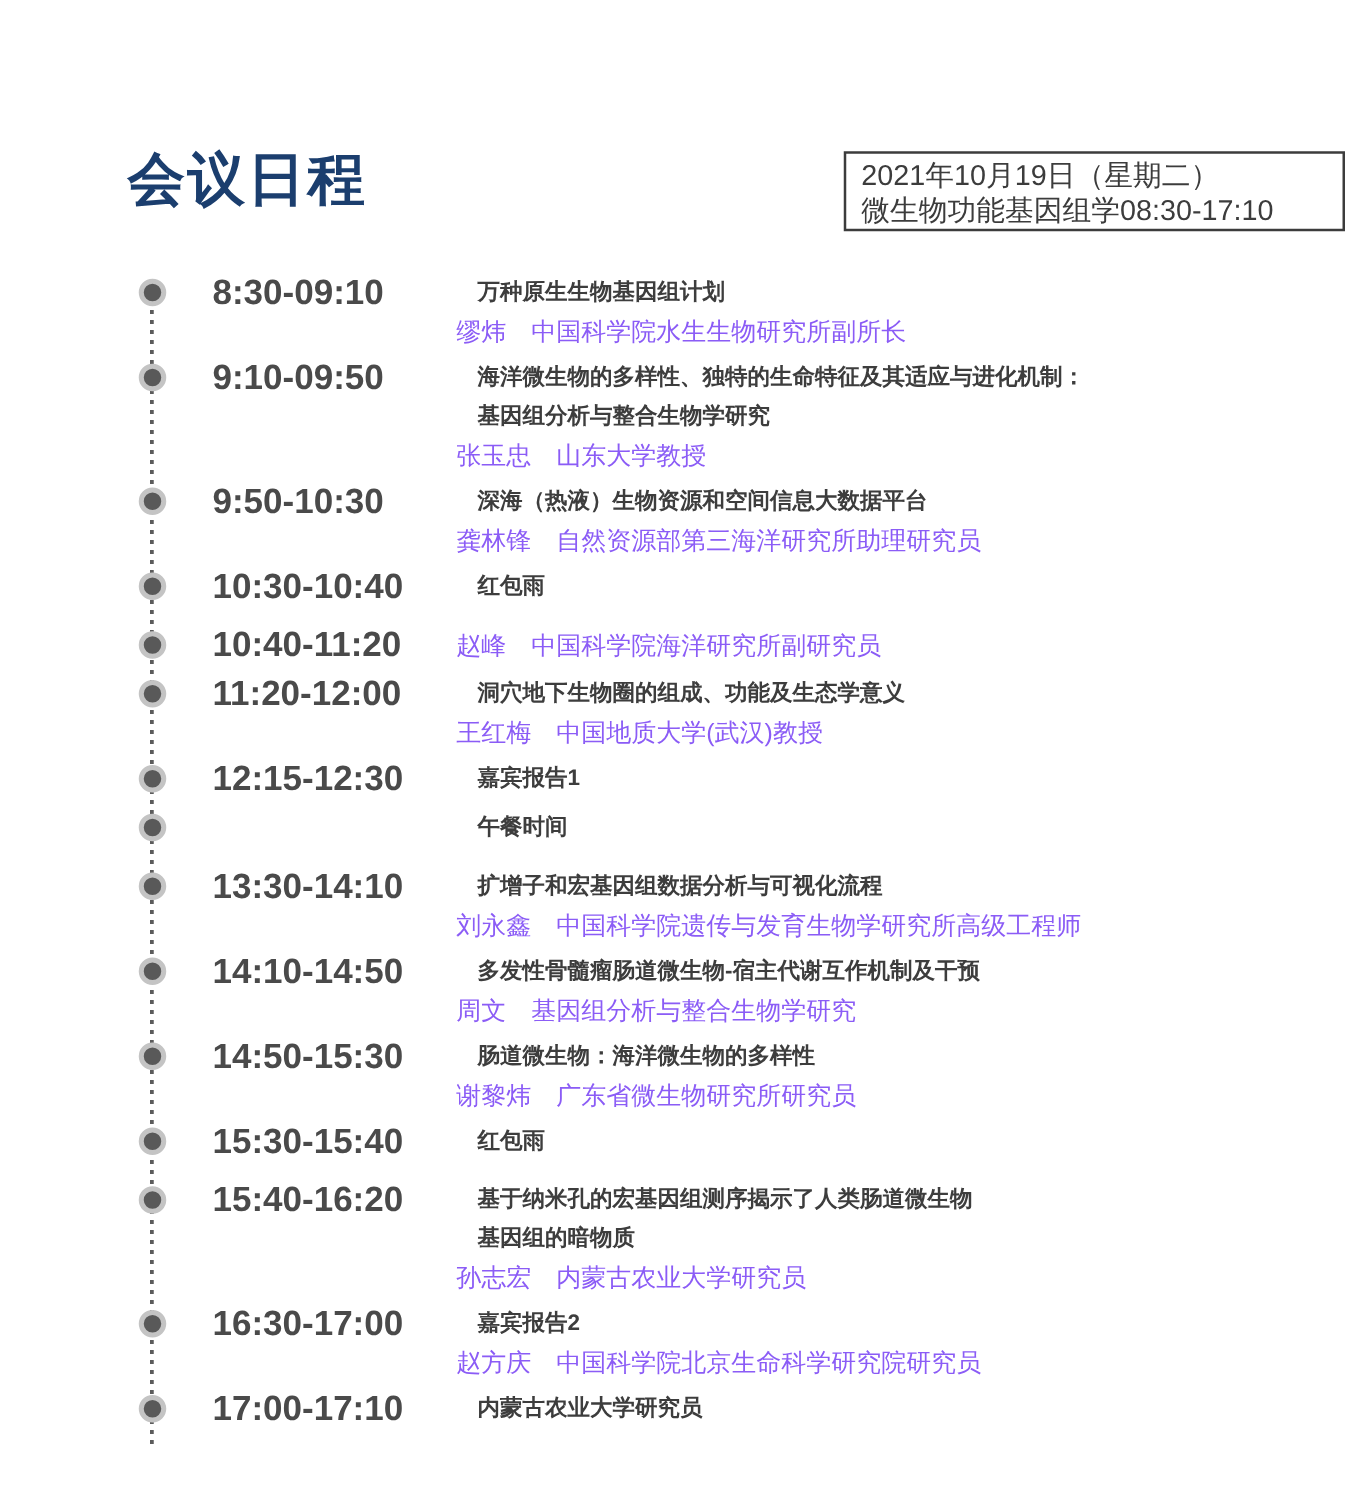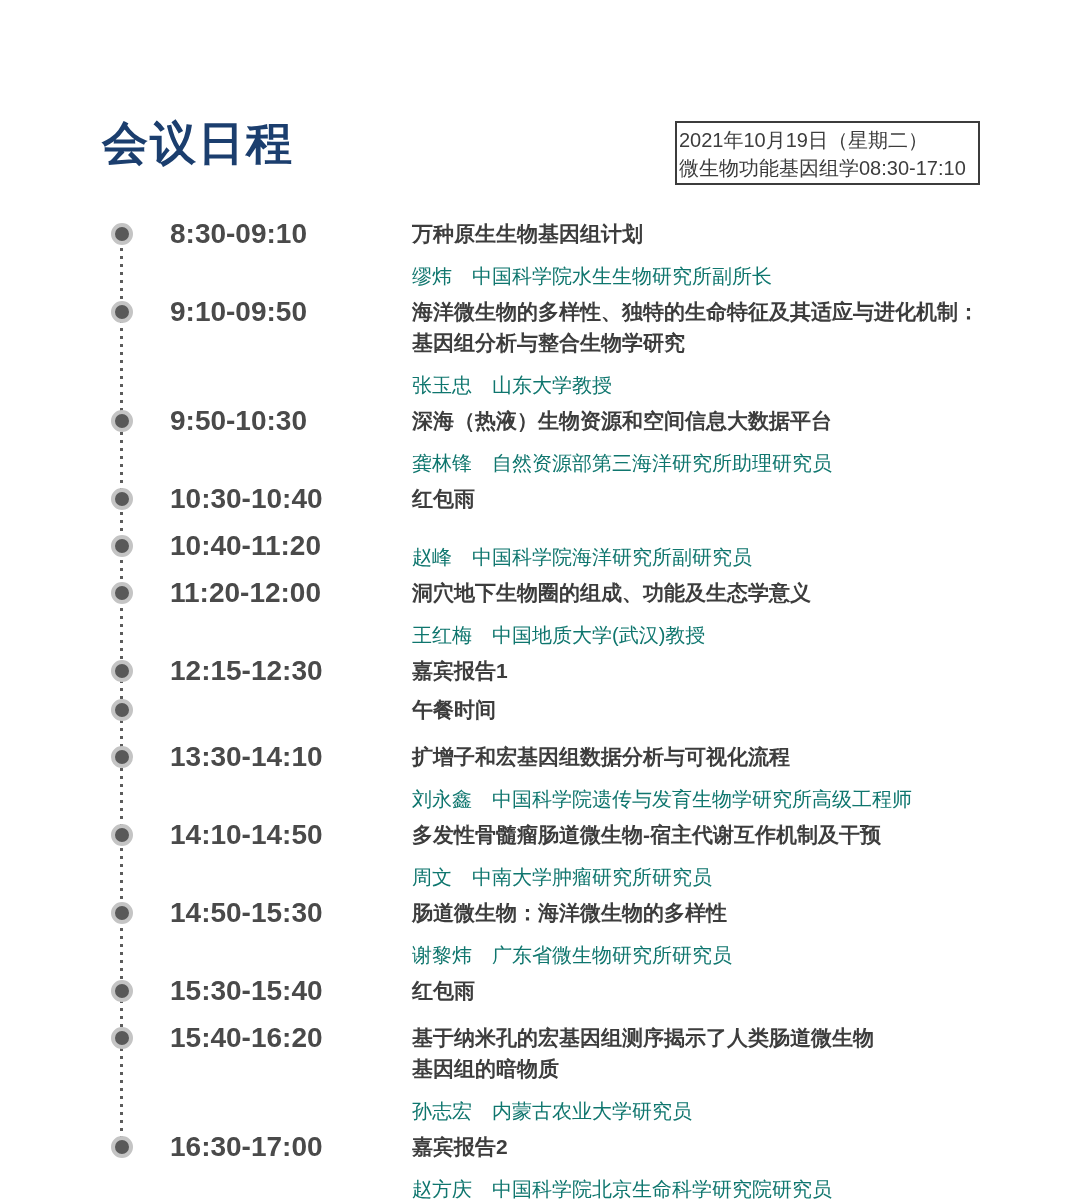--- a/index.html
+++ b/index.html
@@ -18,27 +18,27 @@
     margin: 17px;
     font-size: 46px;
     font-weight: bold;
     letter-spacing: 2px;
     color: #1b3e6e;
   }
   .header-box {
     position: absolute;
     left: 675px;
     top: 121px;
-    width: 305px;
+    width: 401px;
     height: 64px;
     box-sizing: border-box;
     border: 2px solid #3c3c3c;
-    padding: 3px 2px;
+    padding: 3px 12px;
     color: #3c3c3c;
-    font-size: 20px;
+    font-size: 23px;
     line-height: 28px;
     white-space: nowrap;
   }
   .timeline {
     position: absolute;
     left: 0;
     top: 218px;
     width: 1080px;
     box-sizing: border-box;
     padding-left: 170px;
@@ -49,52 +49,52 @@
     top: 14px;
     width: 3px;
     height: 926px;
     background: repeating-linear-gradient(to bottom, #5c5c5c 0 3px, transparent 3px 8px);
   }
   .item {
     position: relative;
     display: grid;
     grid-template-columns: 195px 1fr;
     margin-bottom: 8px;
-    gap: 47px;
   }
   .item.gap { margin-top: 16px; }
   .dot {
     position: absolute;
     left: -59px;
     top: 5px;
     width: 14px;
     height: 14px;
     background: #595959;
     border: 4px solid #c4c4c4;
     border-radius: 50%;
   }
   .item-time {
     font-size: 28px;
     font-weight: bold;
     line-height: 31px;
     color: #4a4a4a;
     white-space: nowrap;
   }
   .item-title {
-    font-size: 21px;
+    font-size: 18px;
     font-weight: bold;
     line-height: 31px;
     color: #3d3d3d;
     white-space: pre-line;
+    margin-left: 17px;
   }
   .item-speaker {
     font-size: 20px;
     line-height: 23px;
-    color: #0f766e;
-    margin-top: 16px;
+    color: #8b5cf6;
+    margin-top: 6px;
   }
 </style>
 </head>
 <body>
 
 <div class="page">
 
   <h1 class="page-title">会议日程</h1>
 
   <div class="header-box">
@@ -172,21 +172,21 @@
           <div>
             <div class="item-title">扩增子和宏基因组数据分析与可视化流程</div>
             <div class="item-speaker">刘永鑫　中国科学院遗传与发育生物学研究所高级工程师</div>
           </div>
         </div>
         <div class="item">
           <span class="dot"></span>
           <div class="item-time">14:10-14:50</div>
           <div>
             <div class="item-title">多发性骨髓瘤肠道微生物-宿主代谢互作机制及干预</div>
-            <div class="item-speaker">周文　中南大学肿瘤研究所研究员</div>
+            <div class="item-speaker">周文　基因组分析与整合生物学研究</div>
           </div>
         </div>
         <div class="item">
           <span class="dot"></span>
           <div class="item-time">14:50-15:30</div>
           <div>
             <div class="item-title">肠道微生物：海洋微生物的多样性</div>
             <div class="item-speaker">谢黎炜　广东省微生物研究所研究员</div>
           </div>
         </div>

